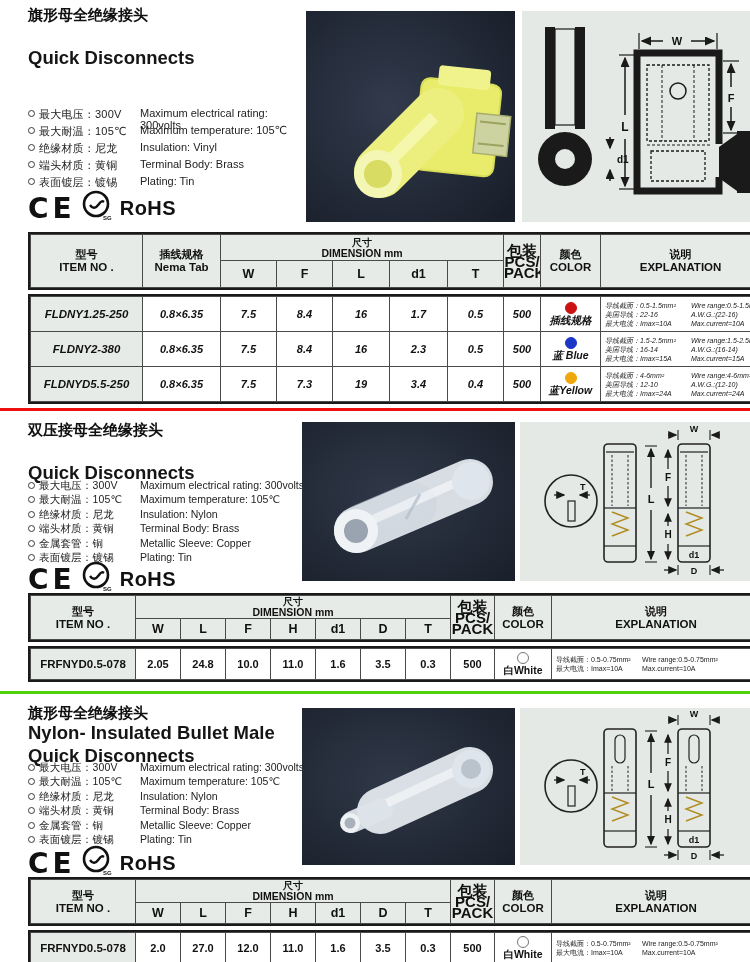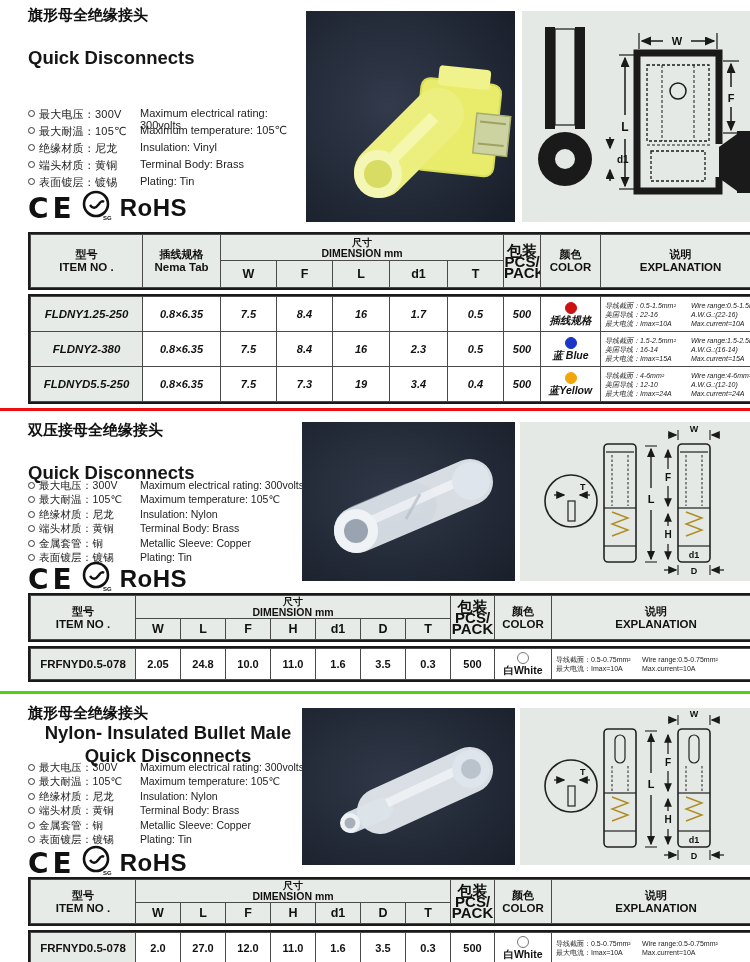--- a/index.html
+++ b/index.html
@@ -15,21 +15,21 @@
   .spec { display:flex; align-items:flex-start; font-weight:400; color:#222; }
   .s17 .spec { height:17px; font-size:11px; }
   .s14 .spec { height:14.4px; font-size:10.5px; }
   .spec .b { width:5px; height:5px; border:1.5px solid #3a3a3a; border-radius:50%; margin:3px 4px 0 0; flex:none; background:#fff; }
   .spec .cn { width:101px; flex:none; letter-spacing:0.2px; }
   .spec .en { flex:1; }
 
   .certs { position:absolute; left:8px; display:flex; align-items:center; height:34px; }
   .ce { font-size:28px; font-weight:700; letter-spacing:4px; font-family:"DejaVu Sans",sans-serif; }
   .sgsbadge { margin-left:6px; }
-  .rohs { font-size:24px; font-weight:800; margin-left:8px; letter-spacing:0.5px; }
+  .rohs { font-size:20px; font-weight:800; margin-left:8px; letter-spacing:0.5px; }
 
   .photo { position:absolute; overflow:hidden; }
   .diagram { position:absolute; background:#e4e9e5; }
   svg text { font-family:"Liberation Sans","DejaVu Sans",sans-serif; font-weight:700; fill:#111; }
 
   .tblwrap { position:absolute; left:8px; width:734px; }
   .box { border:2px solid #1a1a1a; background:#fff; }
   .gap { height:4px; }
   table { border-collapse:collapse; table-layout:fixed; width:100%; }
   td { border:1px solid #4a4a4a; text-align:center; vertical-align:middle; padding:0; overflow:hidden; }
@@ -553,21 +553,21 @@
         </tbody>
           </table>
       </div>
     </div>
   </div>
 
   <div class="divider" style="top: 691px; background-color: rgb(78, 210, 10);"></div>
 
   <div class="sec" style="top:694px;height:268px;">
     <div class="cn-title" style="top:10px;">旗形母全绝缘接头</div>
-    <div class="en-title" style="top:27px;text-align:center;">
+    <div class="en-title" style="top:27px;">
       <span>Nylon- Insulated Bullet Male</span><br>
       <span>Quick Disconnects</span>
     </div>
     <div class="specs s14" style="top:67px;">
       <div class="spec">
           <span class="b"></span>
           <span class="cn">最大电压：300V</span>
           <span class="en">Maximum electrical rating: 300volts</span>
         </div>
       <div class="spec">

